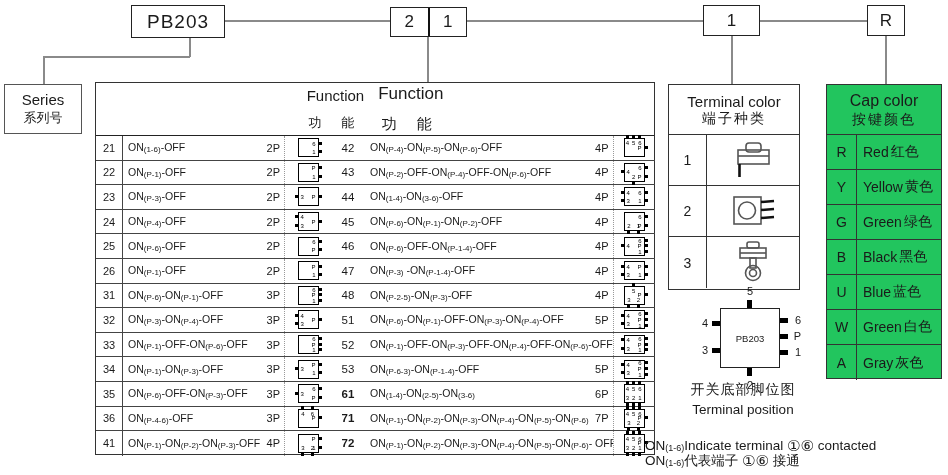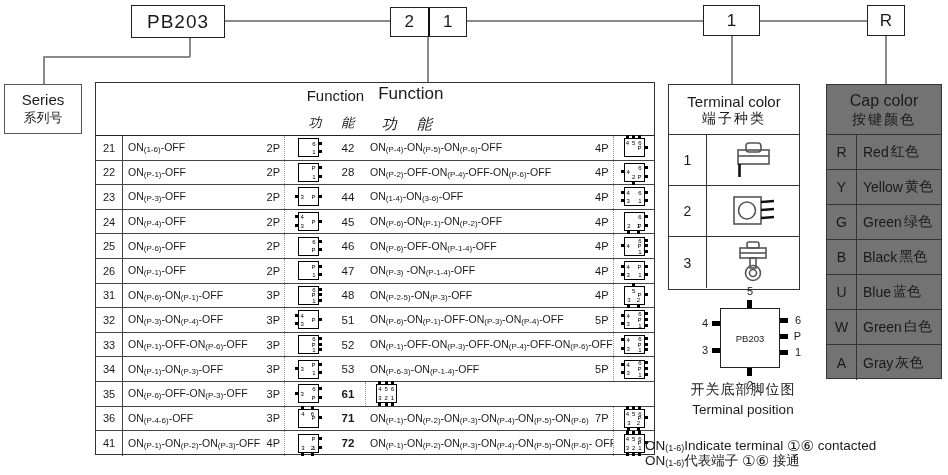--- a/index.html
+++ b/index.html
@@ -19,21 +19,21 @@
   #codeR-box{left:867px;top:5px;width:38px;height:31px;font-size:17px;}
   
   #series-box{left:4px;top:84px;width:78px;height:50px;flex-direction:column;border-color:#555;}
   #series-box .en{font-size:15px;} #series-box .zh{font-size:13px;margin-top:1px;}
   
   #func-table{position:absolute;left:95px;top:82px;width:560px;height:373px;
     border:1.5px solid #333;box-sizing:border-box;background:#fff;}
   #func-header{position:absolute;left:0;top:0;width:100%;height:53px;box-sizing:border-box;
     border-bottom:1.5px solid #222;display:flex;align-items:center;justify-content:center;gap:14px;}
   .fh{display:flex;flex-direction:column;align-items:center;line-height:1.1;}
-  .fh .en{font-size:15px;} .fh .zh{font-size:13px;letter-spacing:8px;margin-top:12px;font-style:italic;}
+  .fh .en{font-size:15px;} .fh .zh{font-size:13px;letter-spacing:8px;margin-top:12px;}
   .fh.big .en{font-size:17px;} .fh.big .zh{font-size:15px;}
   #func-left{position:absolute;left:0;top:53px;width:235px;}
   #func-right{position:absolute;left:235px;top:53px;width:323.5px;}
   .frow{display:flex;height:24.6px;box-sizing:border-box;border-bottom:1px solid #444;
     align-items:stretch;}
   .frow:last-child{border-bottom:none;}
   .fnum{width:27px;box-sizing:border-box;border-right:1px solid #444;display:flex;
     align-items:center;justify-content:center;font-size:11px;}
   #func-right .fnum{width:34px;border-right:none;font-size:11.5px;}
   .fnum.bold{font-weight:bold;}
@@ -55,21 +55,21 @@
     flex-direction:column;align-items:center;justify-content:center;line-height:1.15;}
   #term-header .en{font-size:15px;} #term-header .zh{font-size:14px;letter-spacing:2px;}
   .trow{display:flex;height:51px;box-sizing:border-box;border-bottom:1px solid #333;}
   .trow:last-child{border-bottom:none;}
   .tnum{width:38px;box-sizing:border-box;border-right:1px solid #333;display:flex;
     align-items:center;justify-content:center;font-size:14px;}
   .ticon{flex:1;display:flex;align-items:center;justify-content:center;}
   .ticon svg{stroke:#555;fill:none;stroke-width:1.6;}
   
   #cap-table{position:absolute;left:826px;top:84px;width:116px;height:295px;
-    border:1.5px solid #333;box-sizing:border-box;background:#737373;}
+    border:1.5px solid #333;box-sizing:border-box;background:#22c55e;}
   #cap-header{height:50px;box-sizing:border-box;border-bottom:1px solid #333;display:flex;
     flex-direction:column;align-items:center;justify-content:center;line-height:1.15;}
   #cap-header .en{font-size:16px;} #cap-header .zh{font-size:14px;letter-spacing:2px;}
   .crow{display:flex;height:35px;box-sizing:border-box;border-bottom:1px solid #333;}
   .crow:last-child{border-bottom:none;}
   .ccode{width:30px;box-sizing:border-box;border-right:1px solid #333;display:flex;
     align-items:center;justify-content:center;font-size:14px;}
   .cname{flex:1;display:flex;align-items:center;padding-left:6px;font-size:14px;gap:2px;white-space:nowrap;}
   
   #pin-diagram{position:absolute;left:720px;top:308px;width:60px;height:60px;
@@ -360,21 +360,21 @@
               <span class="stub" style="width: 3px; height: 4px; left: calc(50% - 2px); top: -4px;"></span>
               <span class="plab" style="left: calc(50% - 2px); top: 1px;">5</span>
               <span class="stub" style="width: 3px; height: 4px; left: calc(83.3333% - 2px); top: -4px;"></span>
               <span class="plab" style="left: calc(83.3333% - 2px); top: 1px;">6</span>
               <span class="stub" style="width: 4px; height: 3px; top: calc(50% - 2px); right: -4px;"></span>
               <span class="plab" style="top: calc(50% - 3px); right: 2px;">P</span>
             </div>
           </div>
         </div>
         <div class="frow">
-          <div class="fnum">28</div>
+          <div class="fnum">43</div>
           <div class="fdesc">
             <span>ON<span class="sub">(P-2)</span>-OFF-ON<span class="sub">(P-4)</span>-OFF-ON<span class="sub">(P-6)</span>-OFF</span>
             <span class="poles">4P</span>
           </div>
           <div class="ficon">
             <div class="mini">
               <span class="stub" style="width: 4px; height: 3px; top: calc(50% - 2px); left: -4px;"></span>
               <span class="plab" style="top: calc(50% - 3px); left: 2px;">4</span>
               <span class="stub" style="width: 4px; height: 3px; top: calc(25% - 2px); right: -4px;"></span>
               <span class="plab" style="top: calc(25% - 3px); right: 2px;">6</span>
@@ -537,20 +537,24 @@
               <span class="plab" style="top: calc(16.6667% - 3px); right: 2px;">6</span>
               <span class="stub" style="width: 4px; height: 3px; top: calc(50% - 2px); right: -4px;"></span>
               <span class="plab" style="top: calc(50% - 3px); right: 2px;">P</span>
               <span class="stub" style="width: 4px; height: 3px; top: calc(83.3333% - 2px); right: -4px;"></span>
               <span class="plab" style="top: calc(83.3333% - 3px); right: 2px;">1</span>
             </div>
           </div>
         </div>
         <div class="frow">
           <div class="fnum bold">61</div>
+          <div class="fdesc">
+            <span>ON<span class="sub">(1-4)</span>-ON<span class="sub">(2-5)</span>-ON<span class="sub">(3-6)</span></span>
+            <span class="poles">6P</span>
+          </div>
           <div class="ficon">
             <div class="mini">
               <span class="stub" style="width: 3px; height: 4px; left: calc(16.6667% - 2px); top: -4px;"></span>
               <span class="plab" style="left: calc(16.6667% - 2px); top: 1px;">4</span>
               <span class="stub" style="width: 3px; height: 4px; left: calc(50% - 2px); top: -4px;"></span>
               <span class="plab" style="left: calc(50% - 2px); top: 1px;">5</span>
               <span class="stub" style="width: 3px; height: 4px; left: calc(83.3333% - 2px); top: -4px;"></span>
               <span class="plab" style="left: calc(83.3333% - 2px); top: 1px;">6</span>
               <span class="stub" style="width: 3px; height: 4px; left: calc(16.6667% - 2px); bottom: -4px;"></span>
               <span class="plab" style="left: calc(16.6667% - 2px); bottom: 1px;">3</span>

